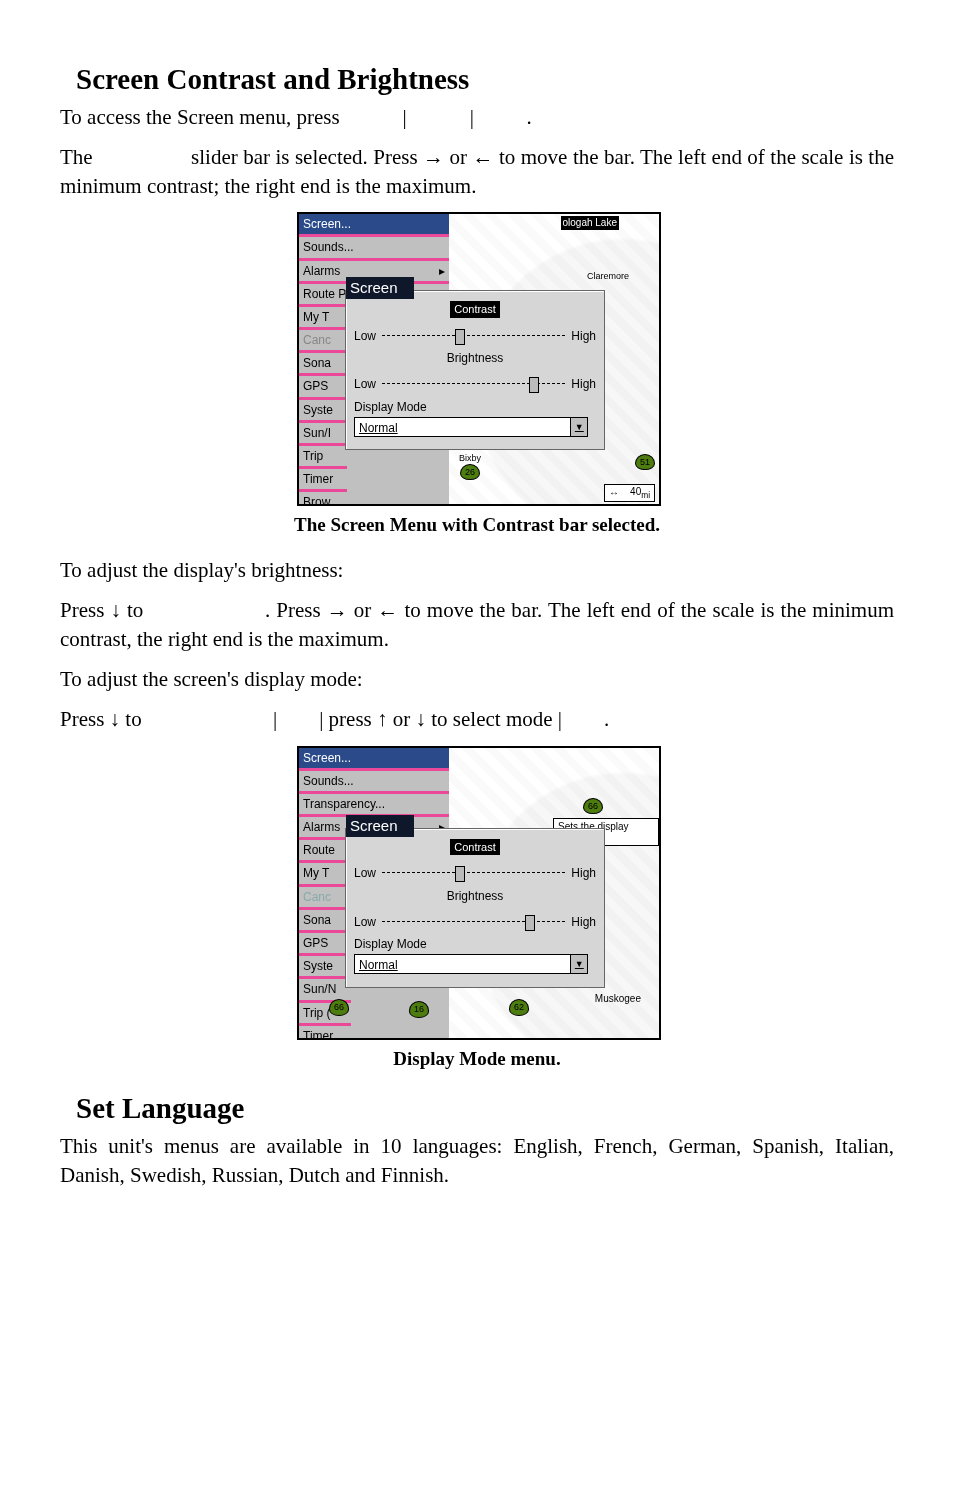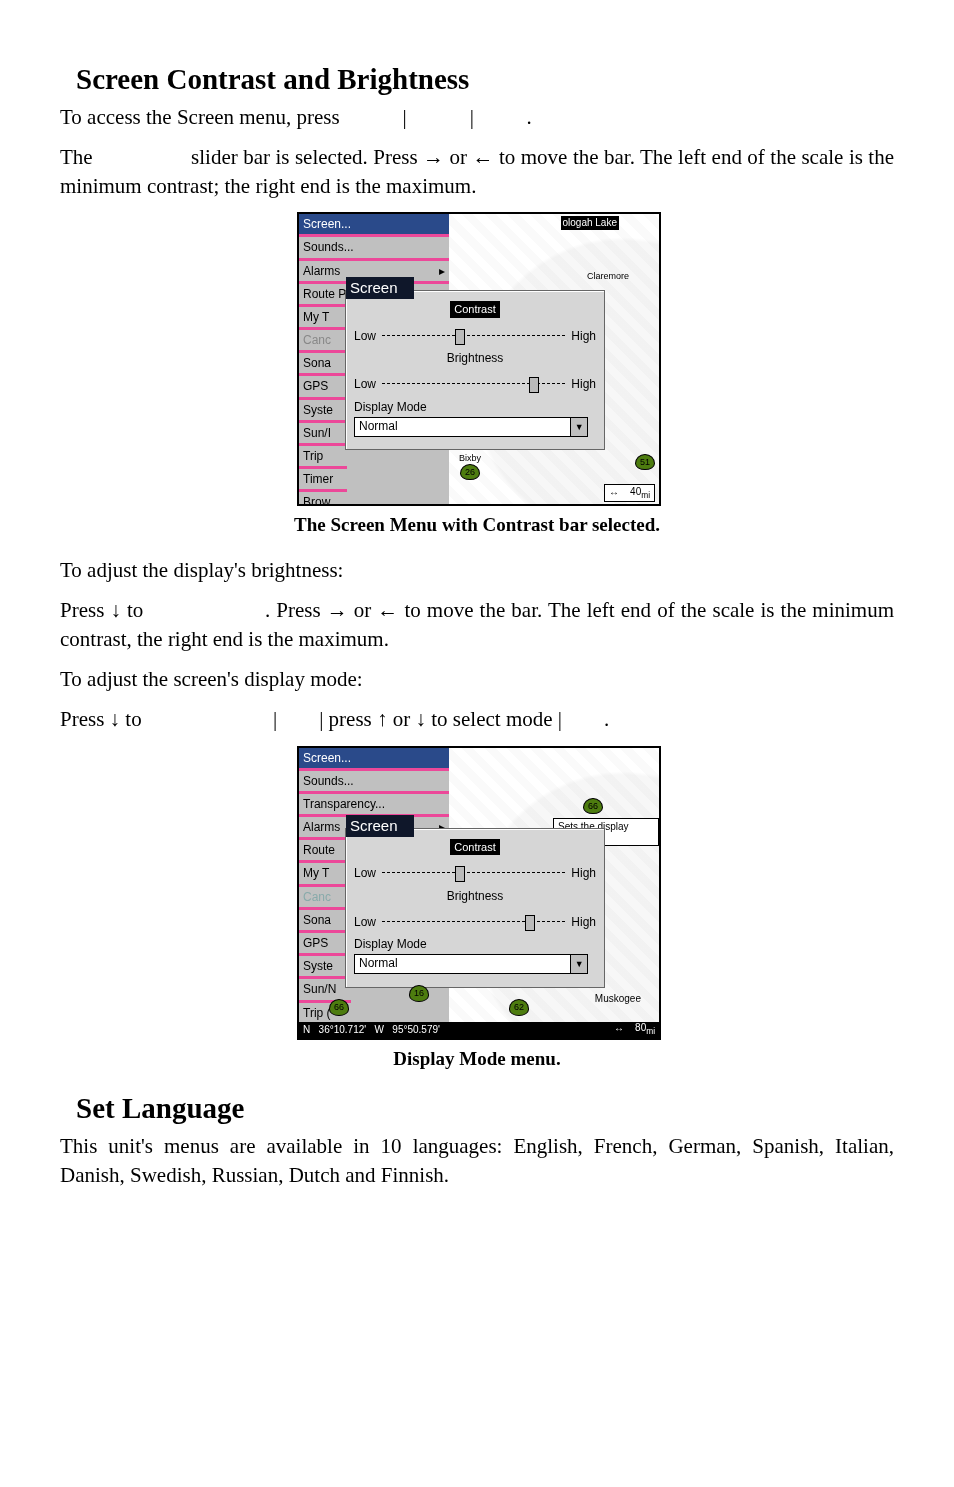--- a/index.html
+++ b/index.html
@@ -118,24 +118,25 @@
     top: 0px;
     width: 8px; height: 14px;
     background: #bbb;
     border: 1px solid #000;
     left: 40%;
   }
   .dd {
     border: 1px solid #000;
     background: #fff;
     display: flex;
-    align-items: flex-start;
+    align-items: flex-end;
     width: 96%;
     height: 18px;
     margin-top: 2px;
+    text-decoration: underline;
   }
   .dd span {
     flex: 1;
     padding: 0 4px;
     font-size: 12px;
   }
   .dd .btn {
     width: 16px; height: 100%;
     background: #c0c0c0;
     border-left: 1px solid #000;
@@ -331,35 +332,23 @@
           </div>
         <span>High</span>
       </div>
       <div style="margin-top:6px">Display Mode</div>
       <div class="dd">
         <span>Normal</span>
         <div class="btn"></div>
       </div>
     </div>
 
-    <span class="map-label" style="bottom:36px; left:110px;"><span class="shield">16</span></span>
+    <span class="map-label" style="bottom:20px; left:110px;"><span class="shield">16</span></span>
     <span class="map-label" style="bottom:22px; left:210px;"><span class="shield">62</span></span>
     <span class="map-label" style="bottom:32px; right:18px; font-size:10px;">Muskogee</span>
     <span class="map-label" style="bottom:22px; left:30px;"><span class="shield">66</span></span>
 
-    <div class="bottom-bar">
-      <span>
-        <span>N</span>&nbsp;&nbsp;
-        <span>36°10.712'</span>&nbsp;&nbsp;
-        <span>W</span>&nbsp;&nbsp;
-        <span>95°50.579'</span>
-      </span>
-      <span>
-        <span>↔</span>&nbsp;&nbsp;&nbsp;
-        <span>80</span><sub>mi</sub>
-      </span>
-    </div>
   </div>
 </div>
 <div class="caption">Display Mode menu.</div>
 
 <h2>Set Language</h2>
 <p class="justify">This unit's menus are available in 10 languages: English, French, German, Spanish, Italian, Danish, Swedish, Russian, Dutch and Finnish.</p>
 
 </body></html>

